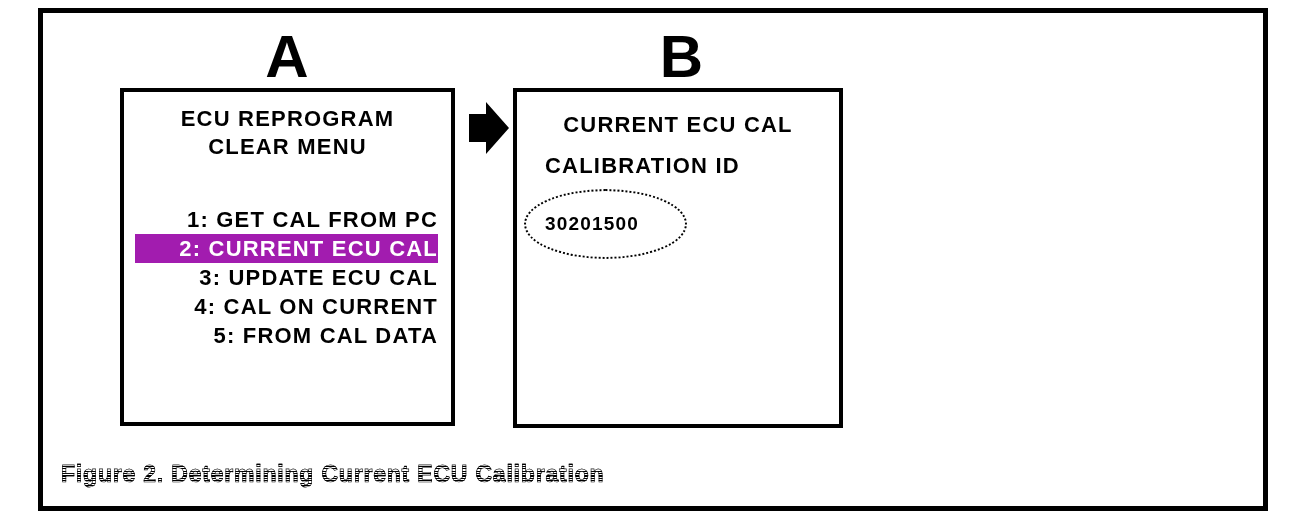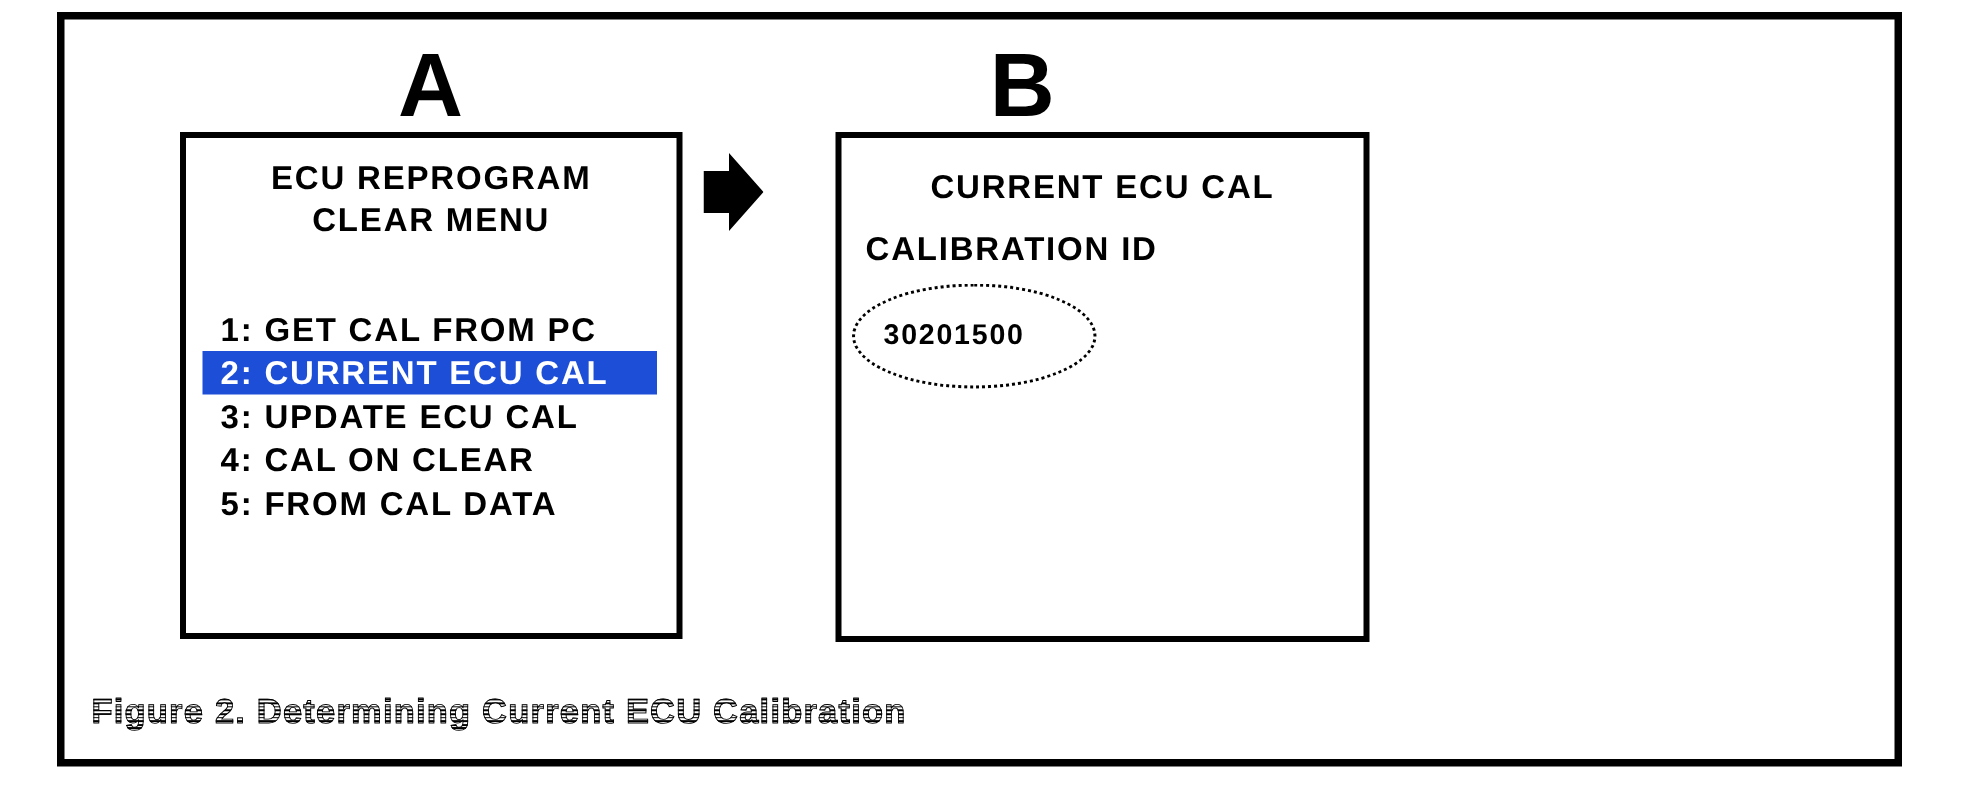--- a/index.html
+++ b/index.html
@@ -40,56 +40,57 @@
   .panel-label.b { left: 470px; width: 338px; }
 
   
   .screen {
     position: absolute;
     border: 4px solid #000000;
     background: #ffffff;
     color: #000;
   }
   .screen.a { left: 77px; top: 75px; width: 335px; height: 338px; }
-  .screen.b { left: 470px; top: 75px; width: 356px; height: 340px; margin-left: 44px; }
+  .screen.b { left: 470px; top: 75px; width: 330px; height: 340px; }
 
   .screen-title {
     margin-top: 13px;
     text-align: center;
     font-size: 22px;
     font-weight: bold;
     line-height: 28px;
     letter-spacing: 1.2px;
     white-space: nowrap;
   }
   .screen.b .screen-title { margin-top: 19px; }
 
   .menu {
     margin-top: 44px;
     padding-left: 11px;
     padding-right: 13px;
+    text-align: right;
   }
   .menu-item {
     font-size: 22px;
     font-weight: bold;
     line-height: 29px;
     letter-spacing: 1.2px;
     padding-left: 12px;
     white-space: nowrap;
     color: #000;
     background: transparent;
   }
   .menu-item.highlighted {
-    background: #1d4ed8;
+    background: #a21caf;
     color: #fff;
   }
 
   .subtitle-line {
     margin-top: 13px;
-    padding-left: 16px;
+    padding-left: 28px;
     font-size: 22px;
     font-weight: bold;
     letter-spacing: 1.2px;
     line-height: 28px;
     white-space: nowrap;
   }
 
   .cal-ellipse {
     margin-top: 9px;
     margin-left: 7px;
@@ -148,21 +149,21 @@
 
     <div class="screen a">
       <div class="screen-title">
         <div>ECU REPROGRAM</div>
         <div>CLEAR MENU</div>
       </div>
       <div class="menu">
         <div class="menu-item">1: GET CAL FROM PC</div>
         <div class="menu-item highlighted">2: CURRENT ECU CAL</div>
         <div class="menu-item">3: UPDATE ECU CAL</div>
-        <div class="menu-item">4: CAL ON CLEAR</div>
+        <div class="menu-item">4: CAL ON CURRENT</div>
         <div class="menu-item">5: FROM CAL DATA</div>
       </div>
     </div>
 
     <div class="flow-arrow">
       <svg viewBox="0 0 40 52" xmlns="http://www.w3.org/2000/svg" aria-hidden="true">
         <polygon points="0,12 17,12 17,0 40,26 17,52 17,40 0,40" fill="#000"></polygon>
       </svg>
     </div>
 

